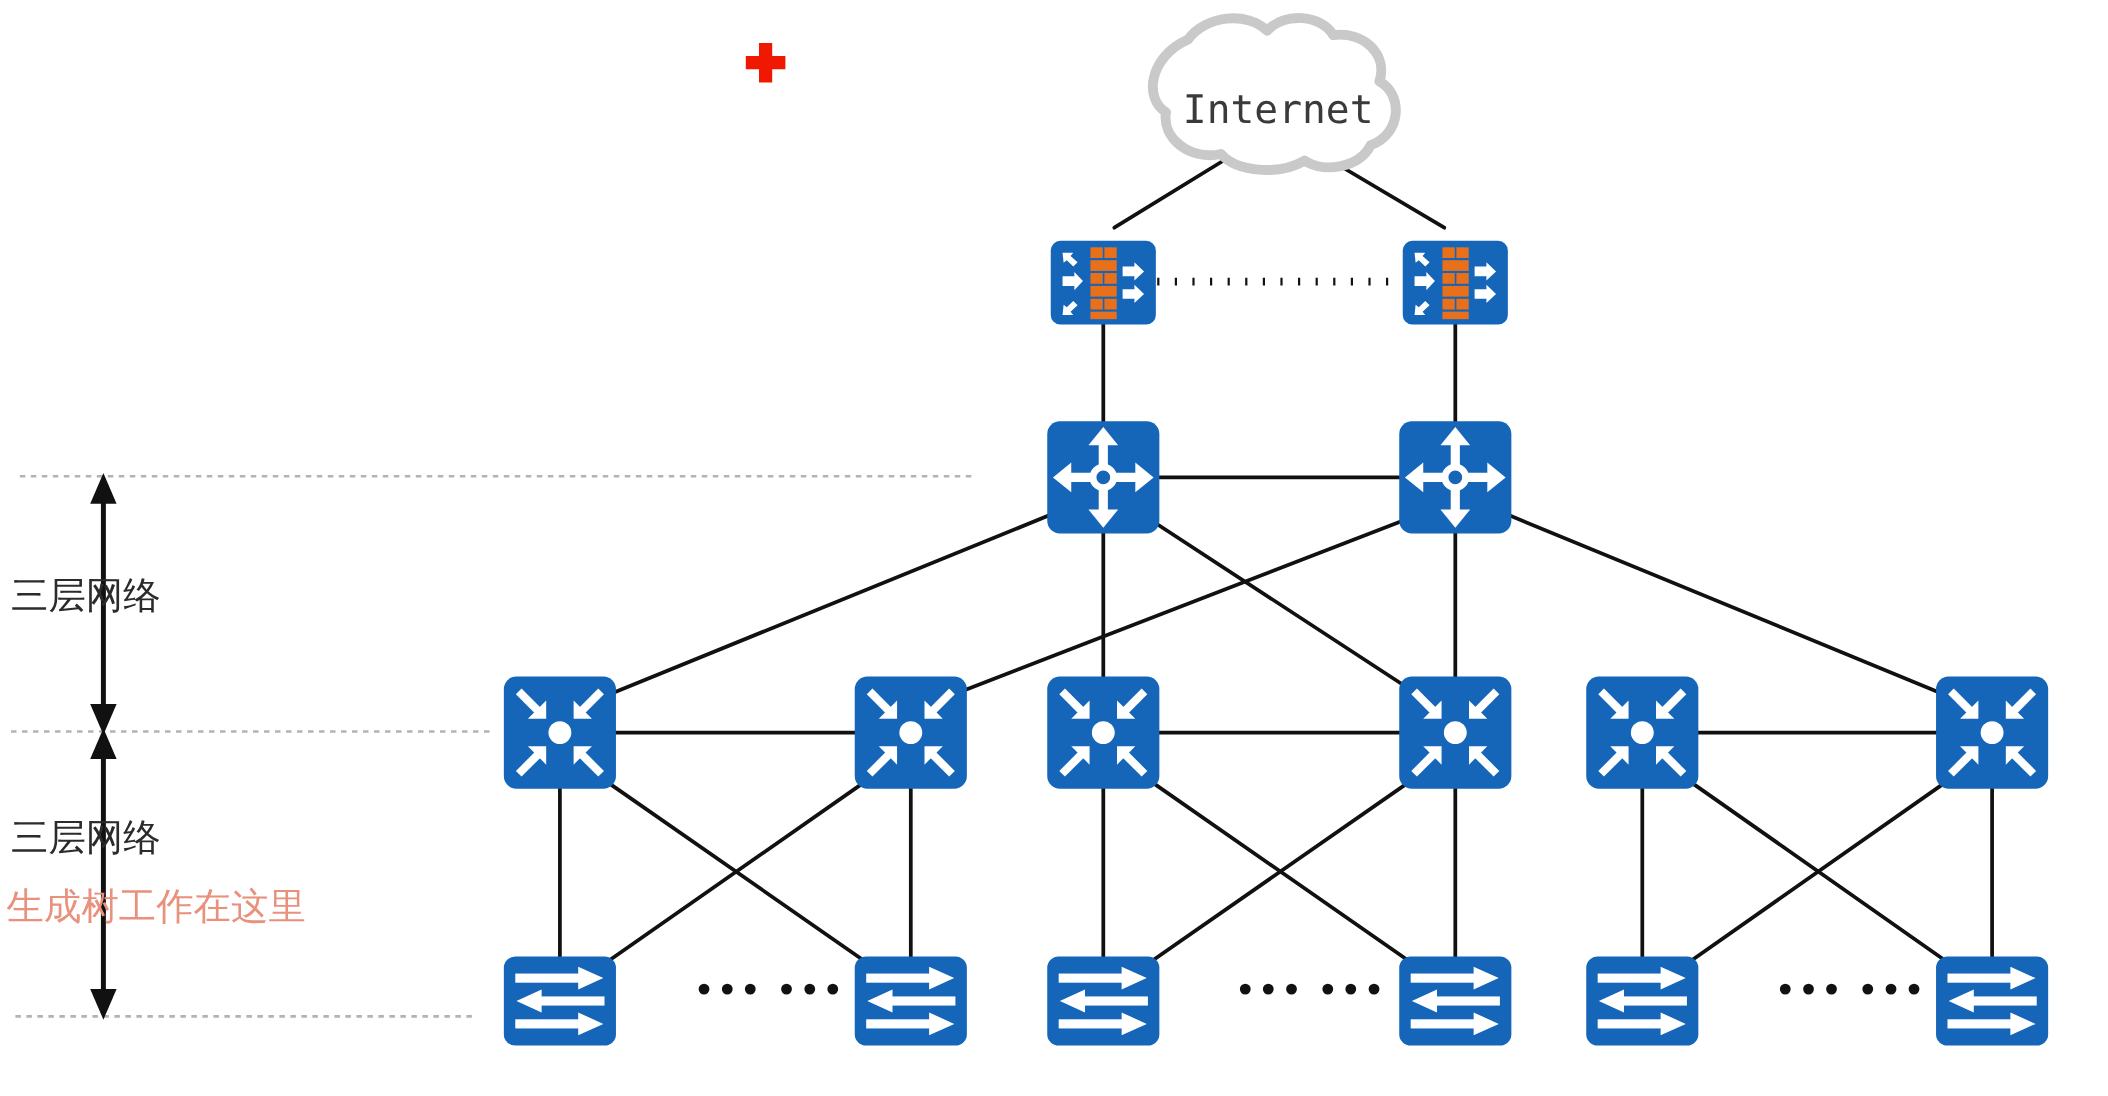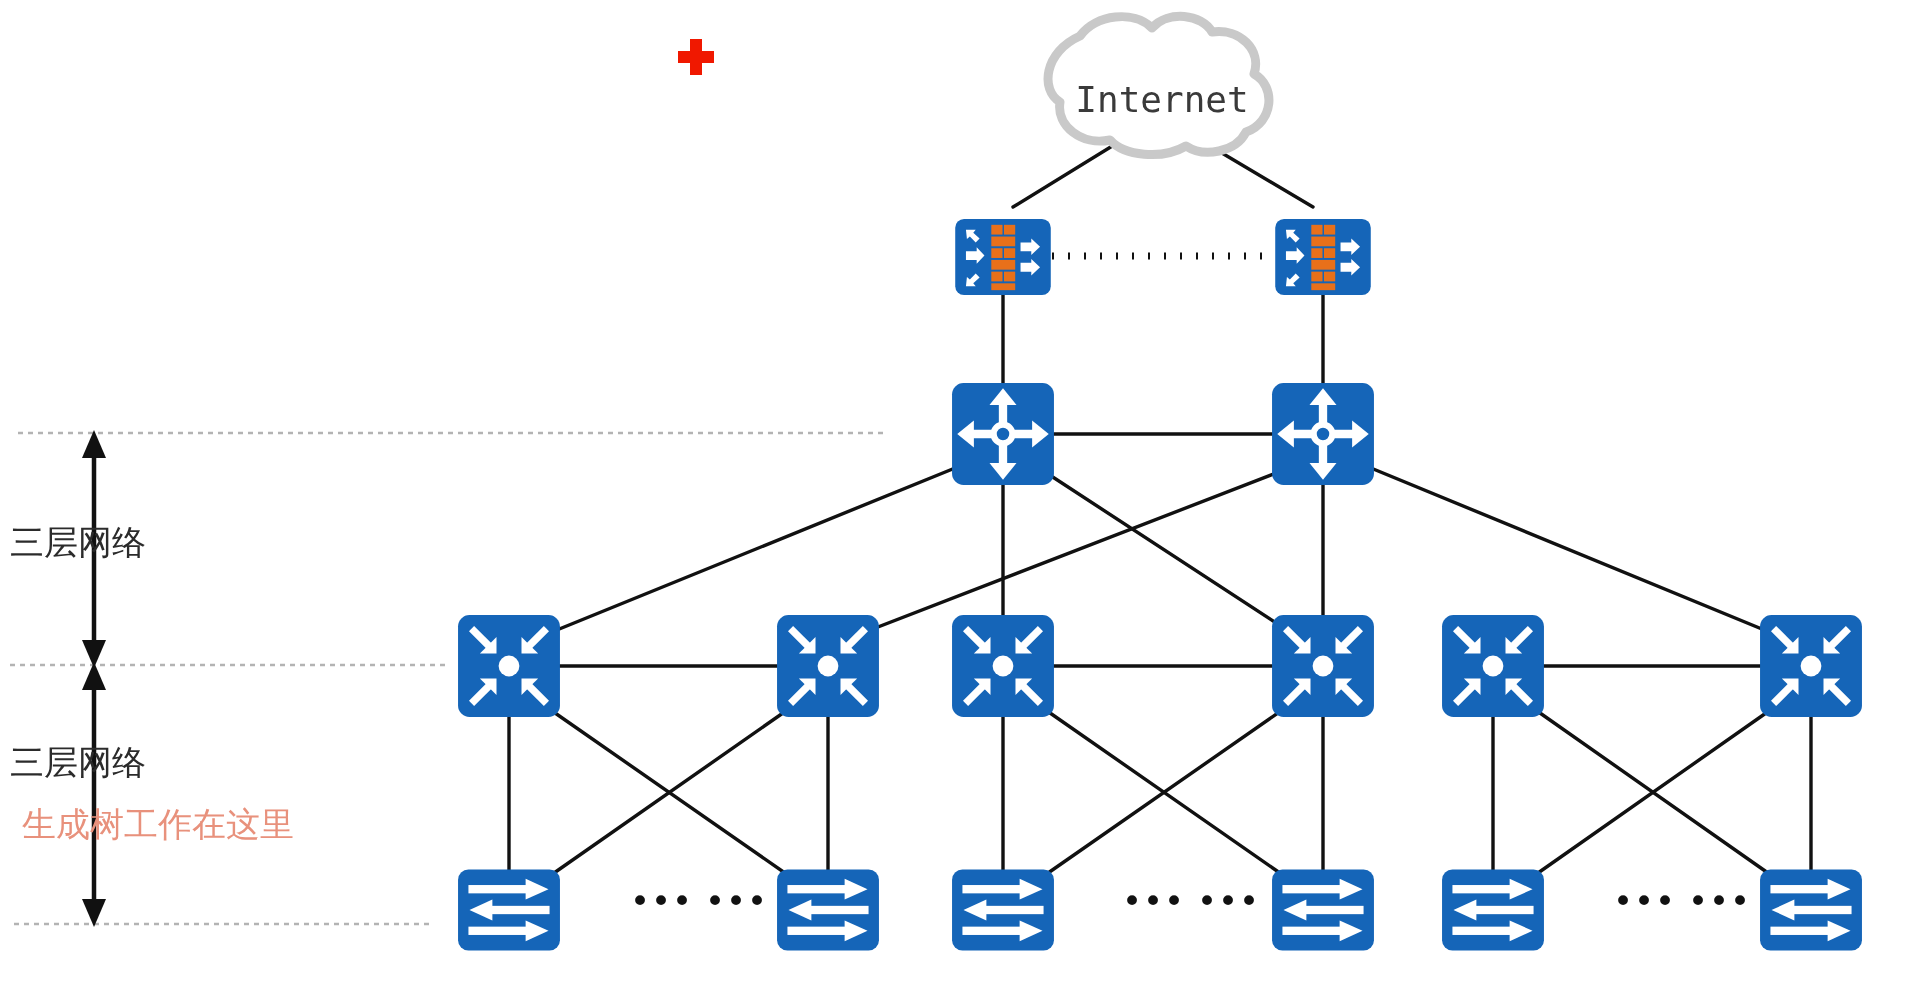--- a/index.html
+++ b/index.html
@@ -266,21 +266,21 @@
       <use href="#sym-cross" x="676" y="37" width="40" height="40"></use>
     </g>
 
     <text x="1162" y="112" text-anchor="middle" font-family="DejaVu Sans Mono, Liberation Mono, monospace" font-size="36" fill="#3a3a3a" id="cloud-label-text">Internet</text>
   </svg>
 
   <div class="layer-label" style="left:10px; top:525px;">三层网络</div>
 
   <div class="layer-label" style="left:10px; top:745px;">三层网络</div>
 
-  <div class="layer-label accent" style="left:6px; top:807px;margin-left:16px;">生成树工作在这里</div>
+  <div class="layer-label accent" style="left:6px; top:807px;">生成树工作在这里</div>
 
   <div class="ellipsis-dots" style="left:630px; top:884px;">••• •••</div>
 
   <div class="ellipsis-dots" style="left:1122px; top:884px;">••• •••</div>
 
   <div class="ellipsis-dots" style="left:1613px; top:884px;">••• •••</div>
 
 </div>
 
 </body></html>

